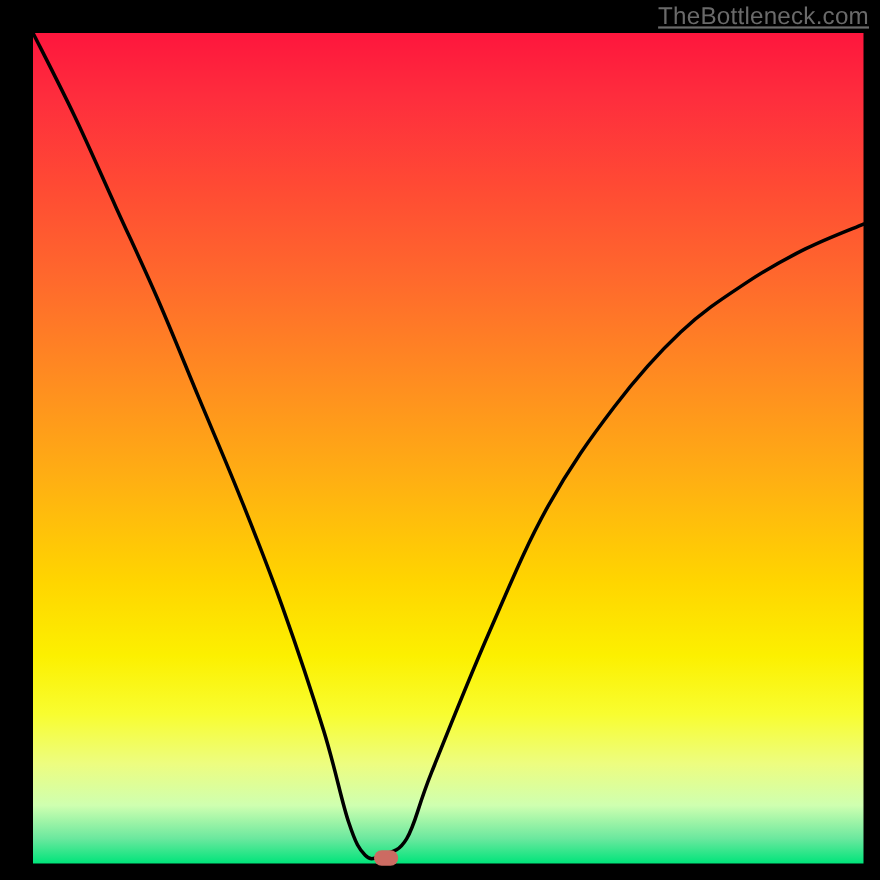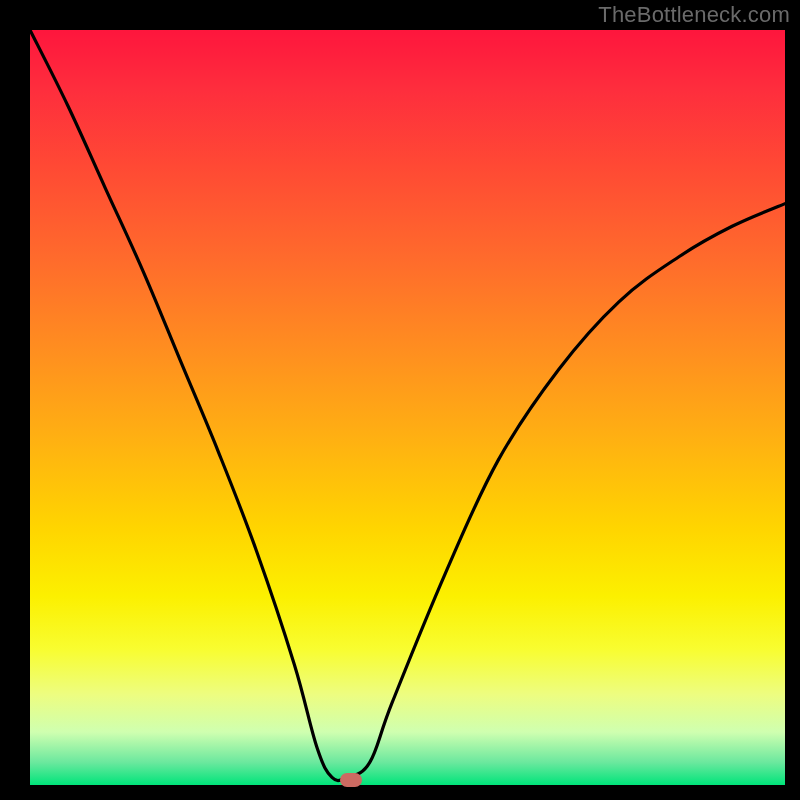--- a/index.html
+++ b/index.html
@@ -19,20 +19,21 @@
   }
   .watermark {
     position: absolute;
     top: 2px;
     right: 10px;
     color: #6a6a6a;
     font-size: 22px;
     font-weight: 500;
     letter-spacing: 0.2px;
     z-index: 10;
+    text-decoration: underline;
   }
   .chart-area {
     position: absolute;
     left: 30px;
     top: 30px;
     width: 755px;
     height: 755px;
     
     background: linear-gradient(
       to bottom,

